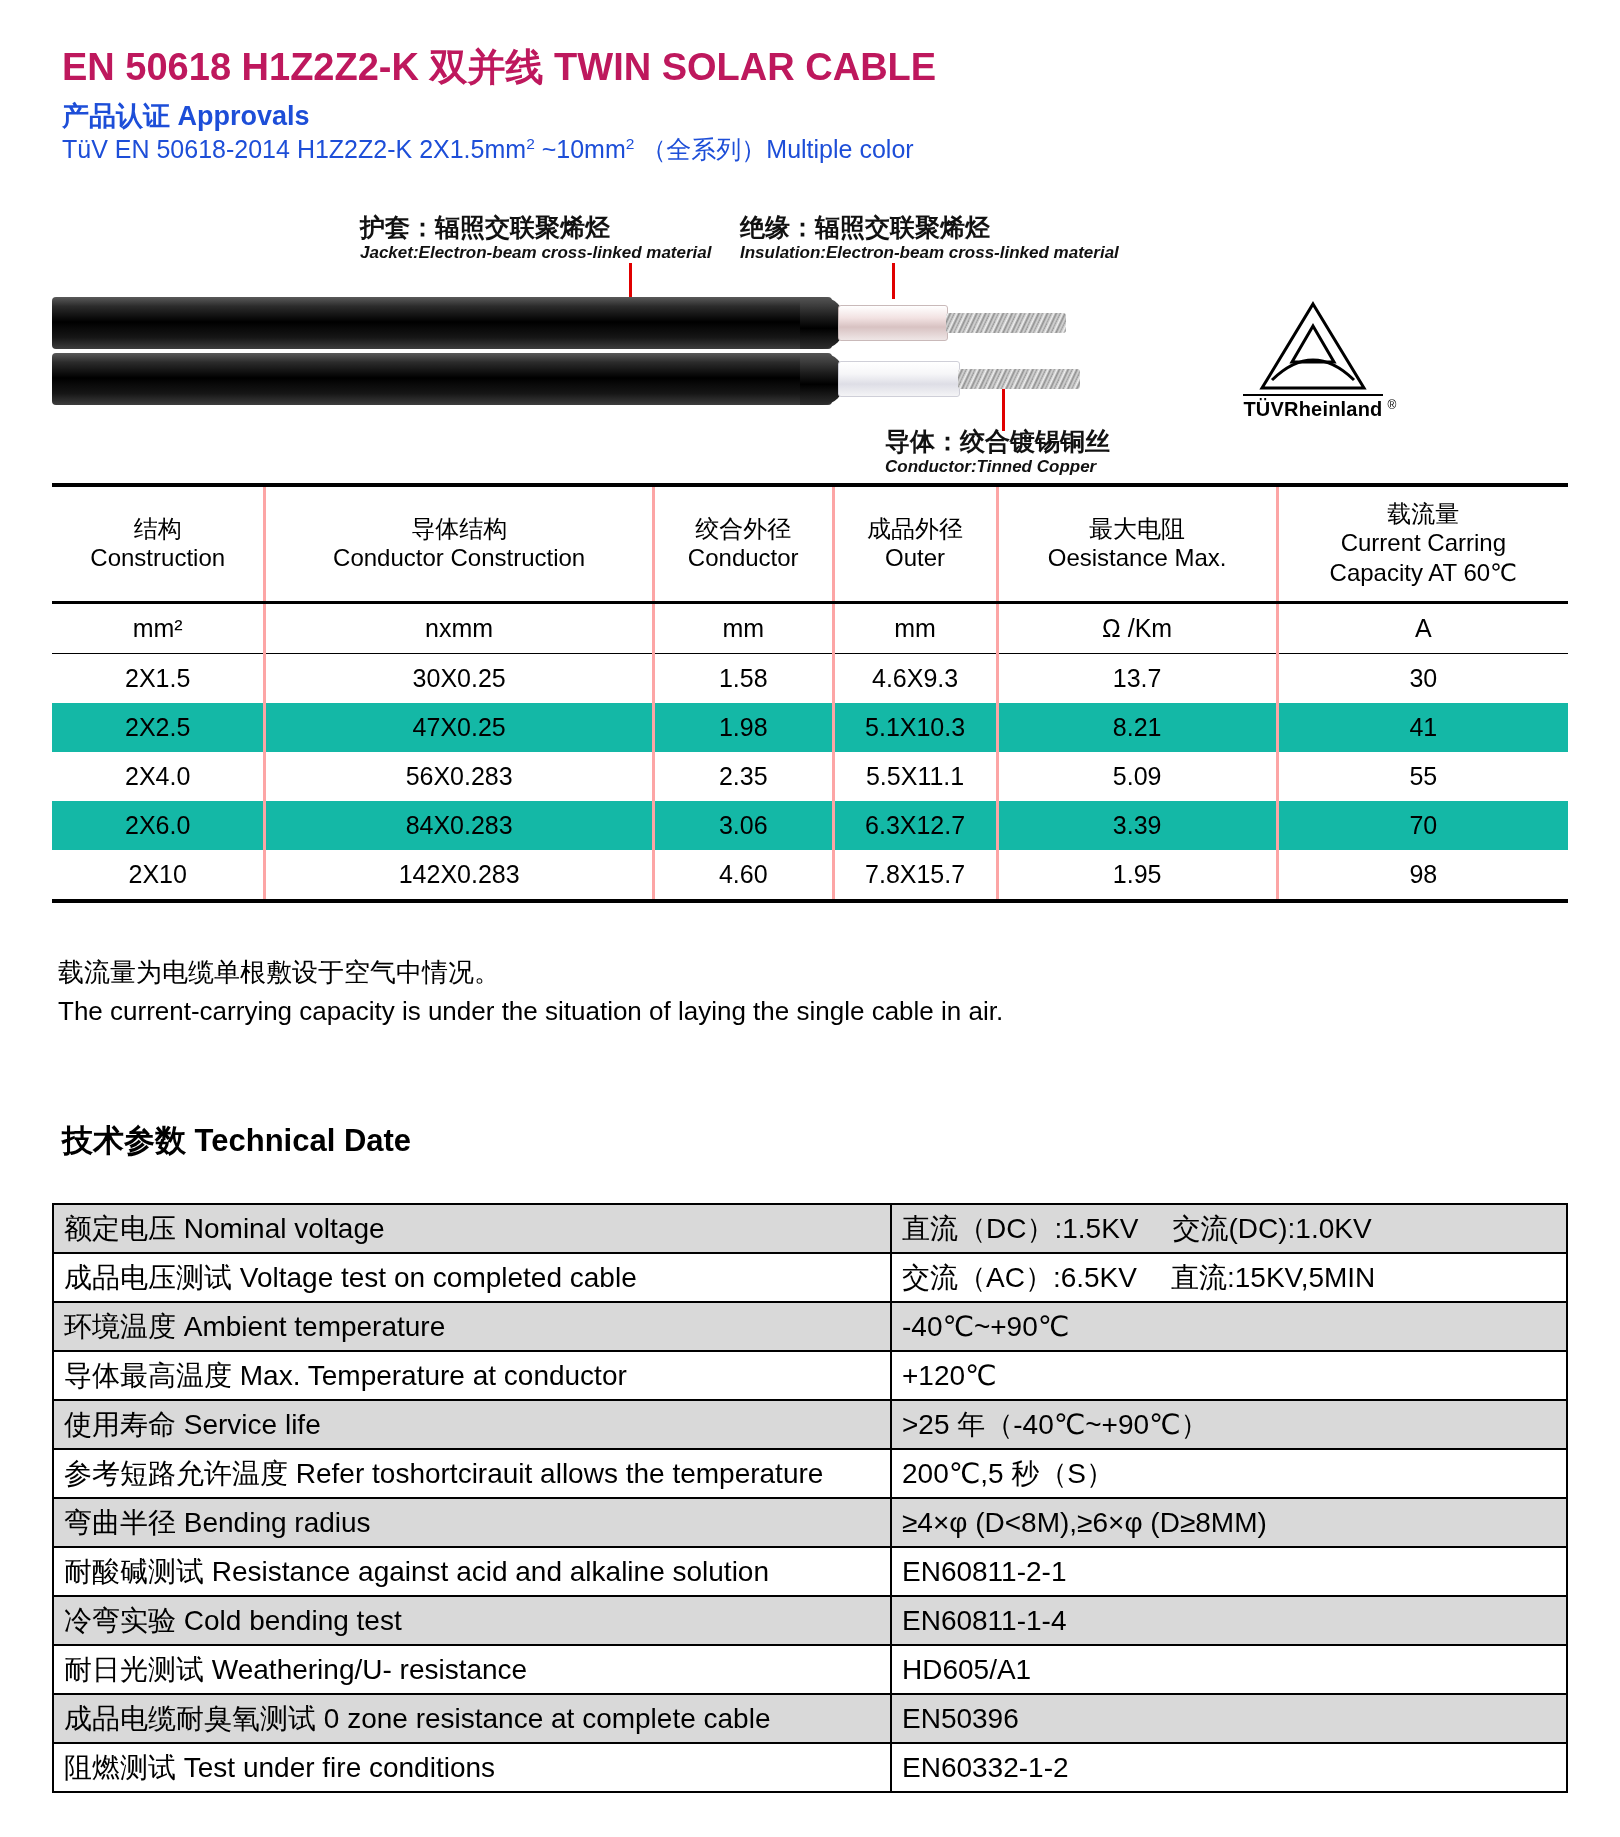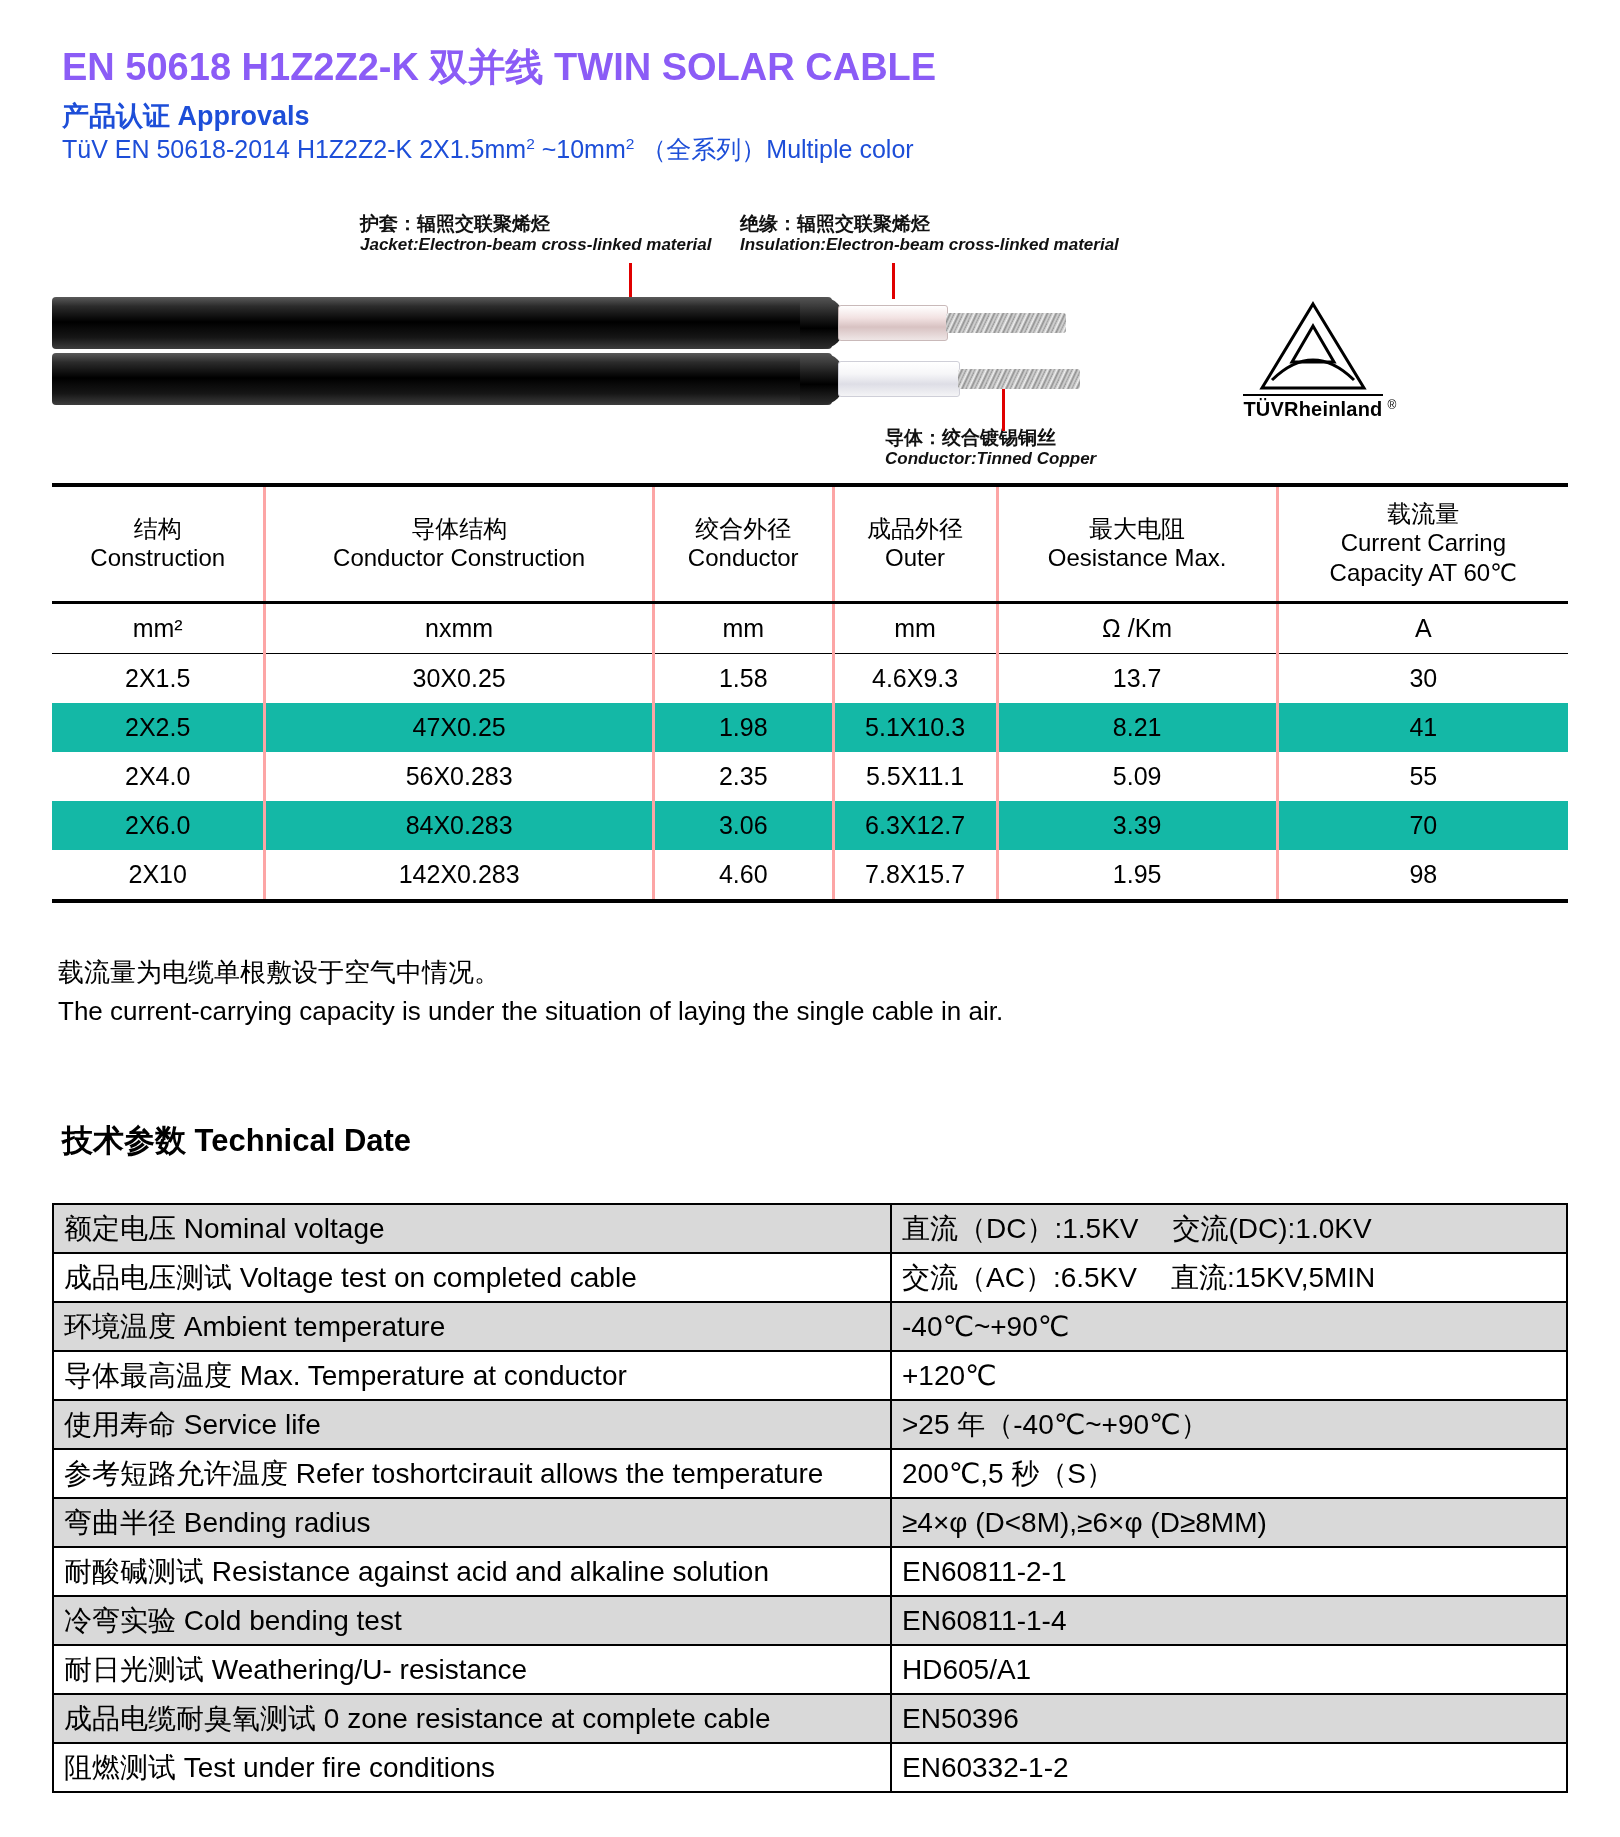--- a/index.html
+++ b/index.html
@@ -23,21 +23,21 @@
     box-sizing: border-box;
   }
 
   
   .title {
     position: absolute;
     left: 62px;
     top: 42px;
     font-size: 38px;
     font-weight: bold;
-    color: #8b5cf6;
+    color: #be185d;
     letter-spacing: 0px;
     white-space: nowrap;
   }
   .approvals-head {
     position: absolute;
     left: 62px;
     top: 98px;
     font-size: 27px;
     font-weight: bold;
     color: #1d4ed8;
@@ -62,21 +62,21 @@
     height: 260px;
   }
   .lbl {
     position: absolute;
     font-size: 18px;
     line-height: 1.18;
     color: #111;
     white-space: nowrap;
     font-weight: bold;
   }
-  .lbl .cn { font-size: 19px; display: block; }
+  .lbl .cn { font-size: 25px; display: block; }
   .lbl .en { font-size: 17px; display: block; font-weight: bold; font-style: italic; }
 
   .lead {
     position: absolute;
     width: 3px;
     background: #e00000;
   }
 
   .cable {
     position: absolute;

